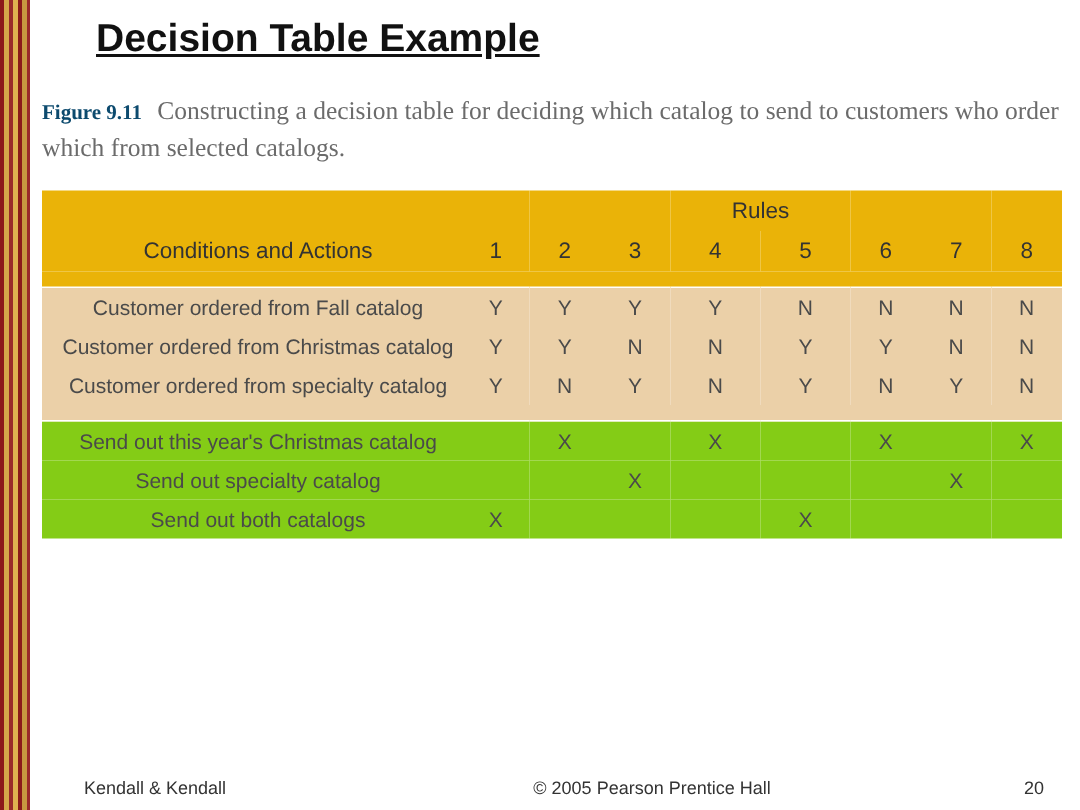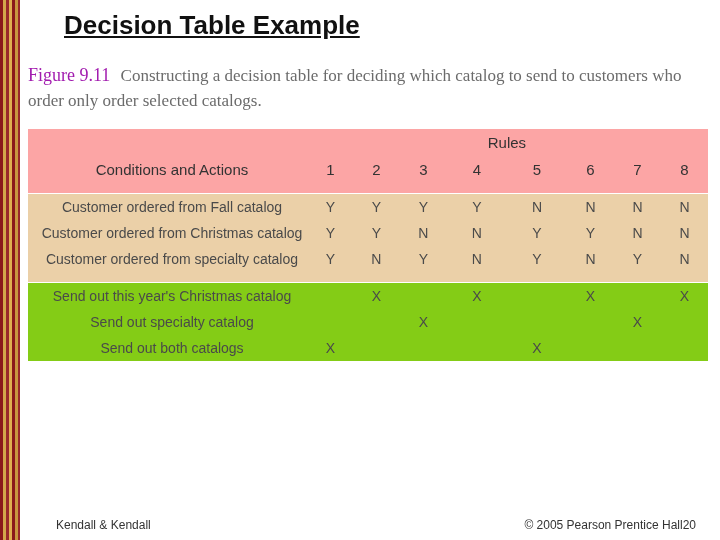--- a/index.html
+++ b/index.html
@@ -35,35 +35,35 @@
       left: 28px; right: 12px; top: 62px;
     }
     .figure-caption {
       font-family: Georgia, 'Times New Roman', serif;
       color: #6b6b6b;
       font-size: 17px;
       line-height: 1.45;
       margin-bottom: 16px;
     }
     .fig-label {
-      font-weight: normal;
-      color: #a21caf;
-      font-size: 18px;
+      font-weight: bold;
+      color: #0c4a6e;
+      font-size: 14px;
       margin-right: 6px;
     }
     .dtable {
       width: 100%;
       border-collapse: collapse;
       font-family: 'Helvetica Neue', Arial, sans-serif;
       font-size: 14px;
       color: #4a4a4a;
     }
     .band-conditions { background: #ebd0a8; margin-left: 32px; }
     .band-actions { background: #84cc16; }
-    .band-header { background: #fca5a5; }
+    .band-header { background: #eab308; }
     .dtable td, .dtable th {
       padding: 5px 4px;
       font-weight: normal;
       text-align: center;
     }
     .dtable td.label, .dtable th.label {
       text-align: center;
       padding-left: 12px;
       width: 280px;
       white-space: nowrap;
@@ -79,33 +79,33 @@
     .spacer-row td { height: 10px; }
     .footer {
       position: absolute;
       left: 0; right: 0; bottom: 8px;
       display: flex;
       justify-content: space-between;
       padding: 0 24px 0 56px;
       font-size: 12px;
       color: #333;
     }
-    .footer .copyright { flex: 1; text-align: right; padding-left: 36px; }
+    .footer .copyright { flex: 1; text-align: center; padding-left: 36px; }
   </style>
 </head>
 <body>
 
 <div class="left-stripe"></div>
 
 <h1 class="slide-title">Decision Table Example</h1>
 
 <div class="figure-wrap">
   <p class="figure-caption">
     <span class="fig-label">Figure 9.11</span>
-    <span>Constructing a decision table for deciding which catalog to send to customers who order only order selected catalogs.</span>
+    <span>Constructing a decision table for deciding which catalog to send to customers who order which from selected catalogs.</span>
   </p>
 
   <table class="dtable">
 
     <tbody>
         <tr class="band-header tight">
       <th class="label"></th>
       <th></th>
           <th></th>
           <th></th>

